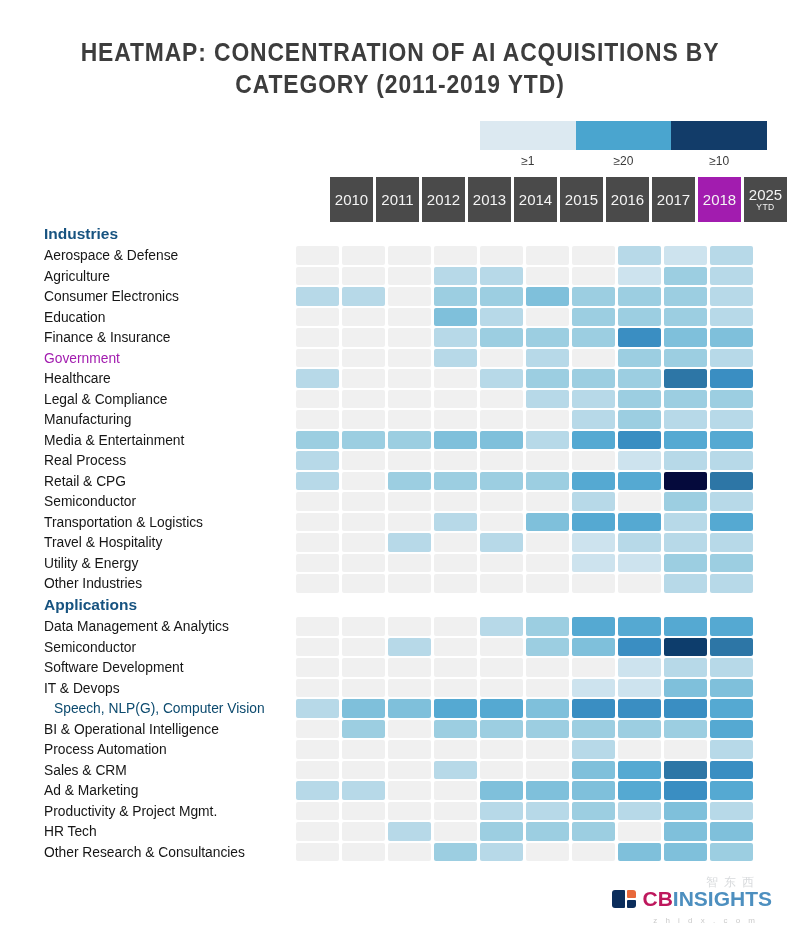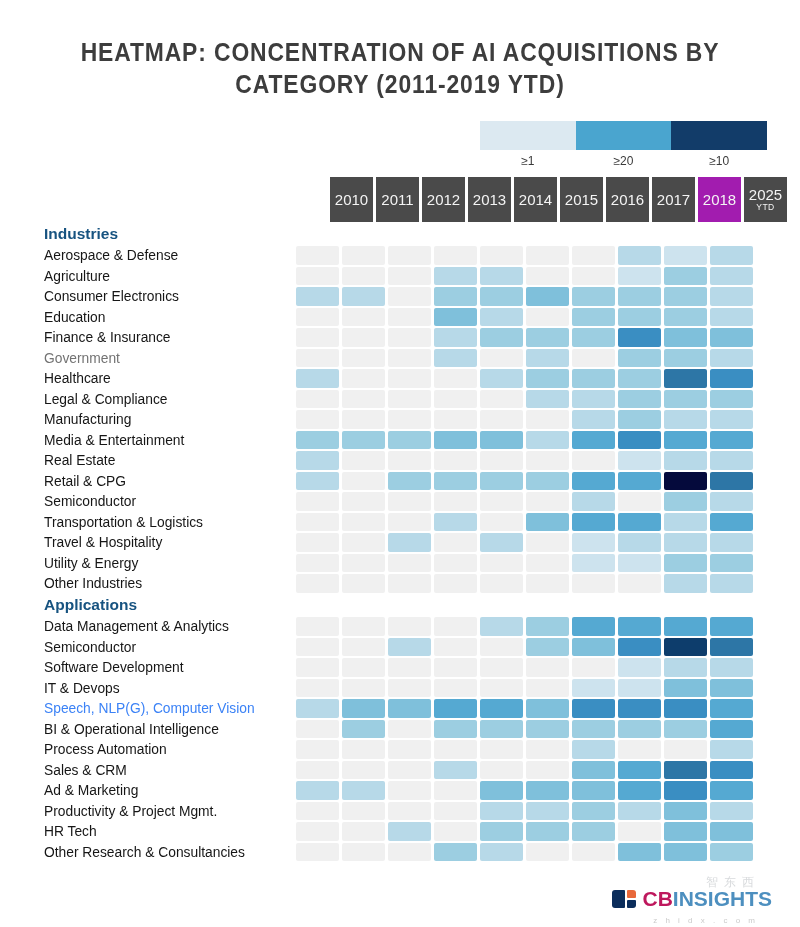--- a/index.html
+++ b/index.html
@@ -170,21 +170,21 @@
           <div class="cell" title="Finance &amp; Insurance 2013" style="background: rgb(183, 217, 232);"></div>
           <div class="cell" title="Finance &amp; Insurance 2014" style="background: rgb(156, 206, 225);"></div>
           <div class="cell" title="Finance &amp; Insurance 2015" style="background: rgb(156, 206, 225);"></div>
           <div class="cell" title="Finance &amp; Insurance 2016" style="background: rgb(156, 206, 225);"></div>
           <div class="cell" title="Finance &amp; Insurance 2017" style="background: rgb(58, 142, 194);"></div>
           <div class="cell" title="Finance &amp; Insurance 2018" style="background: rgb(127, 192, 219);"></div>
           <div class="cell" title="Finance &amp; Insurance 2019" style="background: rgb(127, 192, 219);"></div>
         </div>
       </div>
       <div class="hrow" style="top: 347.5px;">
-        <span class="rlabel" style="color: #737373;">Government</span>
+        <span class="rlabel" style="color: #a21caf;">Government</span>
         <div class="cells">
           <div class="cell" title="Government 2010" style="background: rgb(240, 240, 240);"></div>
           <div class="cell" title="Government 2011" style="background: rgb(240, 240, 240);"></div>
           <div class="cell" title="Government 2012" style="background: rgb(240, 240, 240);"></div>
           <div class="cell" title="Government 2013" style="background: rgb(183, 217, 232);"></div>
           <div class="cell" title="Government 2014" style="background: rgb(240, 240, 240);"></div>
           <div class="cell" title="Government 2015" style="background: rgb(183, 217, 232);"></div>
           <div class="cell" title="Government 2016" style="background: rgb(240, 240, 240);"></div>
           <div class="cell" title="Government 2017" style="background: rgb(156, 206, 225);"></div>
           <div class="cell" title="Government 2018" style="background: rgb(156, 206, 225);"></div>
@@ -245,21 +245,21 @@
           <div class="cell" title="Media &amp; Entertainment 2013" style="background: rgb(127, 192, 219);"></div>
           <div class="cell" title="Media &amp; Entertainment 2014" style="background: rgb(127, 192, 219);"></div>
           <div class="cell" title="Media &amp; Entertainment 2015" style="background: rgb(183, 217, 232);"></div>
           <div class="cell" title="Media &amp; Entertainment 2016" style="background: rgb(85, 169, 210);"></div>
           <div class="cell" title="Media &amp; Entertainment 2017" style="background: rgb(58, 142, 194);"></div>
           <div class="cell" title="Media &amp; Entertainment 2018" style="background: rgb(85, 169, 210);"></div>
           <div class="cell" title="Media &amp; Entertainment 2019" style="background: rgb(85, 169, 210);"></div>
         </div>
       </div>
       <div class="hrow" style="top: 450px;">
-        <span class="rlabel" style="color: rgb(22, 22, 22);">Real Estate</span>
+        <span class="rlabel" style="color: rgb(22, 22, 22);">Real Process</span>
         <div class="cells">
           <div class="cell" title="Real Estate 2010" style="background: rgb(183, 217, 232);"></div>
           <div class="cell" title="Real Estate 2011" style="background: rgb(240, 240, 240);"></div>
           <div class="cell" title="Real Estate 2012" style="background: rgb(240, 240, 240);"></div>
           <div class="cell" title="Real Estate 2013" style="background: rgb(240, 240, 240);"></div>
           <div class="cell" title="Real Estate 2014" style="background: rgb(240, 240, 240);"></div>
           <div class="cell" title="Real Estate 2015" style="background: rgb(240, 240, 240);"></div>
           <div class="cell" title="Real Estate 2016" style="background: rgb(240, 240, 240);"></div>
           <div class="cell" title="Real Estate 2017" style="background: rgb(205, 227, 238);"></div>
           <div class="cell" title="Real Estate 2018" style="background: rgb(183, 217, 232);"></div>
@@ -411,21 +411,21 @@
           <div class="cell" title="IT &amp; Devops 2013" style="background: rgb(240, 240, 240);"></div>
           <div class="cell" title="IT &amp; Devops 2014" style="background: rgb(240, 240, 240);"></div>
           <div class="cell" title="IT &amp; Devops 2015" style="background: rgb(240, 240, 240);"></div>
           <div class="cell" title="IT &amp; Devops 2016" style="background: rgb(205, 227, 238);"></div>
           <div class="cell" title="IT &amp; Devops 2017" style="background: rgb(205, 227, 238);"></div>
           <div class="cell" title="IT &amp; Devops 2018" style="background: rgb(127, 192, 219);"></div>
           <div class="cell" title="IT &amp; Devops 2019" style="background: rgb(127, 192, 219);"></div>
         </div>
       </div>
       <div class="hrow" style="top: 698px;">
-        <span class="rlabel" style="color: #3b82f6;">Speech, NLP(G), Computer Vision</span>
+        <span class="rlabel" style="color: #0c4a6e; margin-left: 10px;">Speech, NLP(G), Computer Vision</span>
         <div class="cells">
           <div class="cell" title="Speech, NLP(G), Computer Vision 2010" style="background: rgb(183, 217, 232);"></div>
           <div class="cell" title="Speech, NLP(G), Computer Vision 2011" style="background: rgb(127, 192, 219);"></div>
           <div class="cell" title="Speech, NLP(G), Computer Vision 2012" style="background: rgb(127, 192, 219);"></div>
           <div class="cell" title="Speech, NLP(G), Computer Vision 2013" style="background: rgb(85, 169, 210);"></div>
           <div class="cell" title="Speech, NLP(G), Computer Vision 2014" style="background: rgb(85, 169, 210);"></div>
           <div class="cell" title="Speech, NLP(G), Computer Vision 2015" style="background: rgb(127, 192, 219);"></div>
           <div class="cell" title="Speech, NLP(G), Computer Vision 2016" style="background: rgb(58, 142, 194);"></div>
           <div class="cell" title="Speech, NLP(G), Computer Vision 2017" style="background: rgb(58, 142, 194);"></div>
           <div class="cell" title="Speech, NLP(G), Computer Vision 2018" style="background: rgb(58, 142, 194);"></div>

